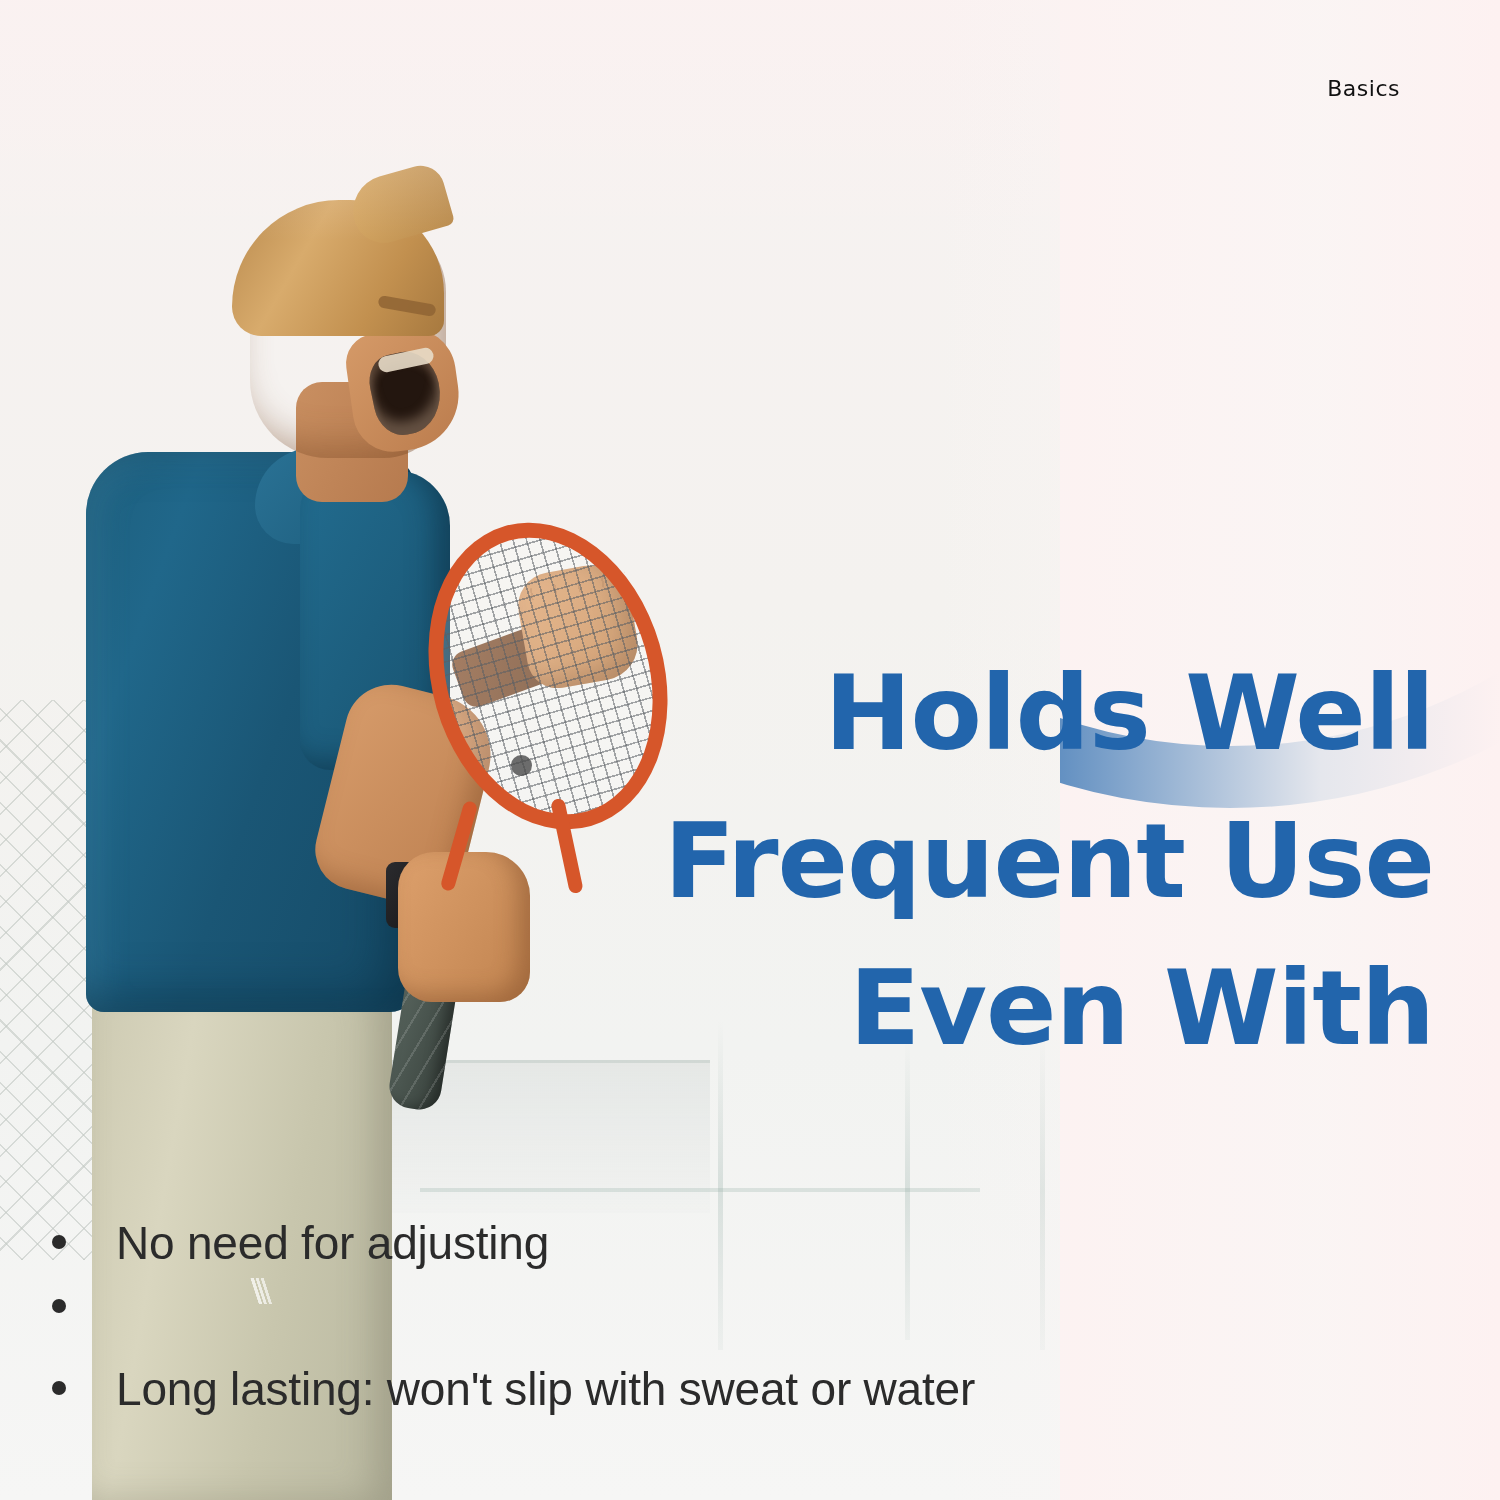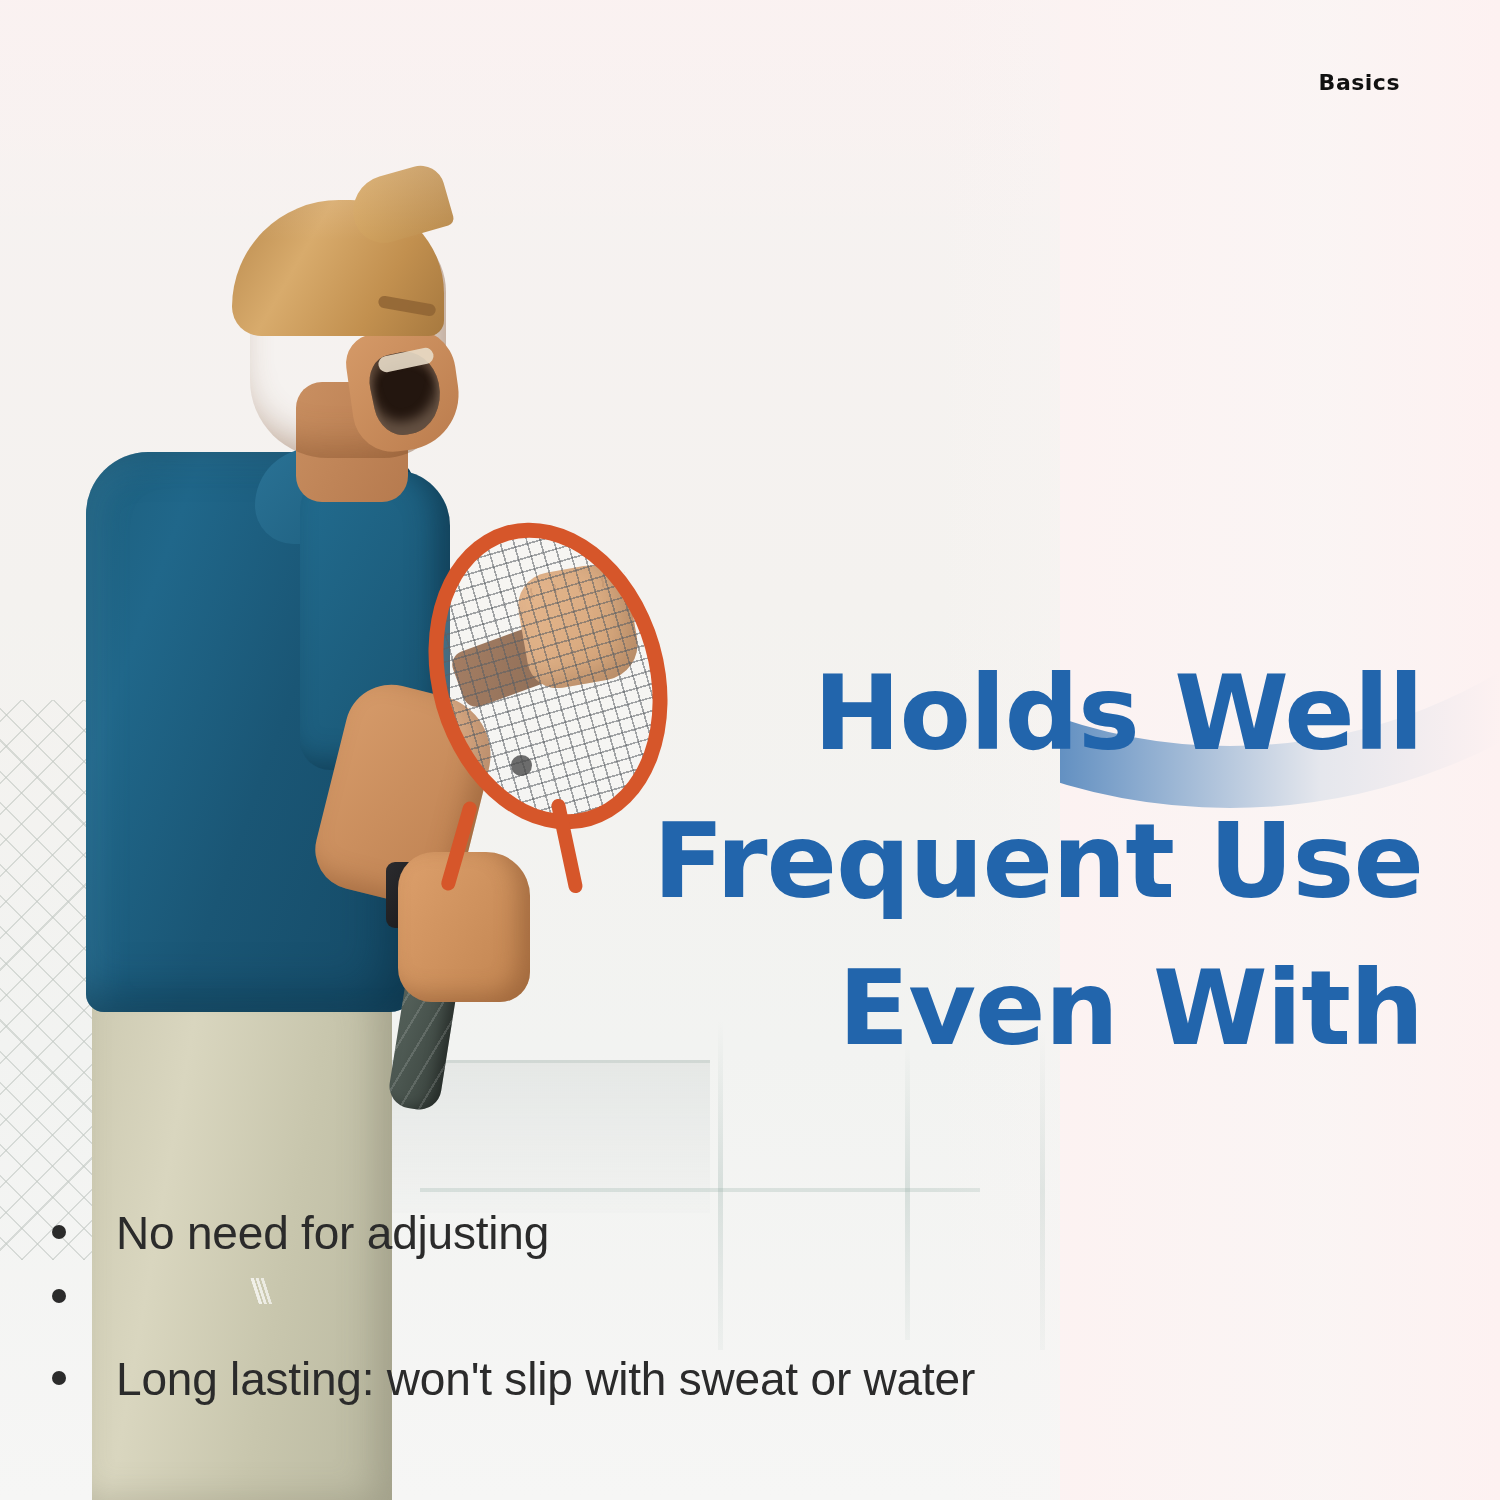--- a/index.html
+++ b/index.html
@@ -271,47 +271,48 @@
   .logo-word{
     font-family:"DejaVu Sans", sans-serif;
     font-weight:700;
     font-size:54px;
     letter-spacing:-1px;
     color:#111111;
   }
   .logo-word .o-accent{color:#2ec5c8;}
   .logo-sub{
     font-family:"DejaVu Sans", sans-serif;
-    font-weight:700;
+    font-weight:400;
     font-size:22px;
     letter-spacing:.5px;
     color:#111111;
+    margin-top:6px;
     margin-right:2px;
   }
 
   
   .headline{
     position:absolute;
-    right:77px; top:640px;
+    right:66px; top:640px;
     width:860px;
     z-index:20;
     text-align:right;
     color:#2265ac;
     font-family:"DejaVu Sans", sans-serif;
     font-weight:700;
     font-size:104px;
     line-height:1.42;
     letter-spacing:-1px;
   }
   .headline .hl-line{display:block;white-space:nowrap;}
 
   
   .bullets{
     position:absolute;
-    left:52px; bottom:84px;
+    left:52px; bottom:74px;
     width:1300px;
     z-index:20;
     color:#2b2b2b;
     font-family:"Liberation Sans", sans-serif;
   }
   .bullet-row{
     display:flex;
     align-items:baseline;
     margin-bottom:42px;
   }

